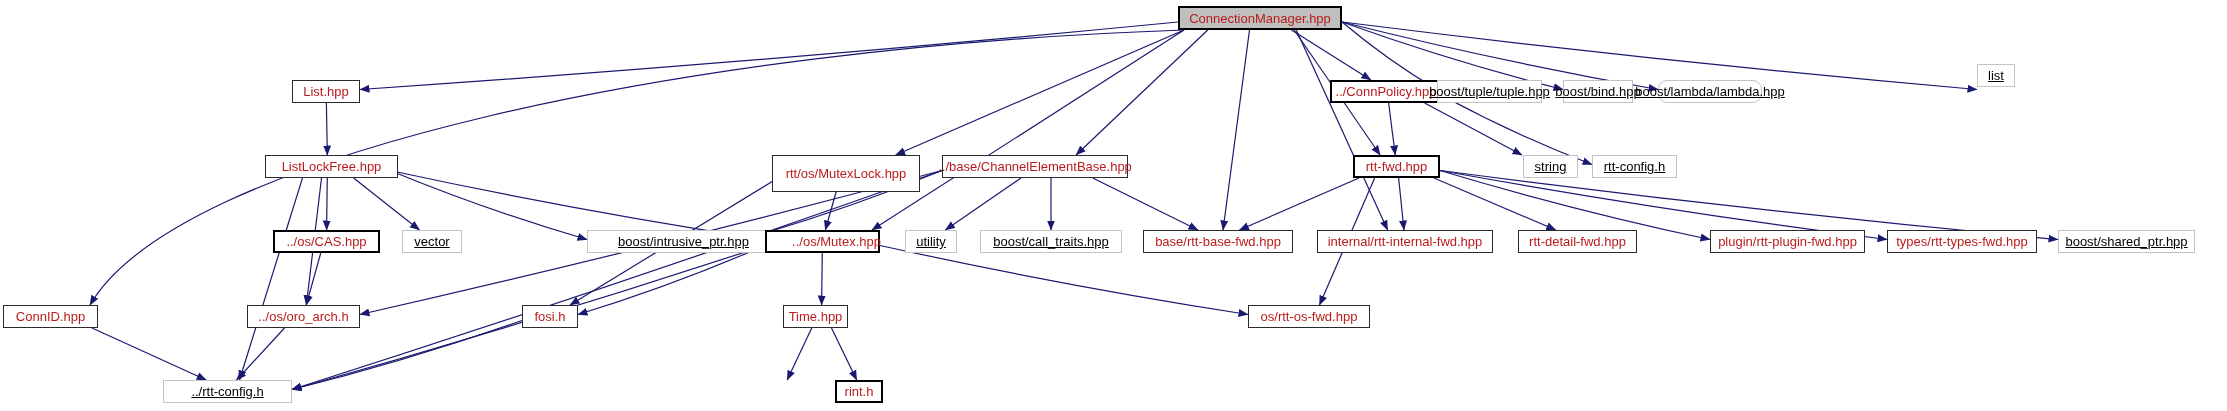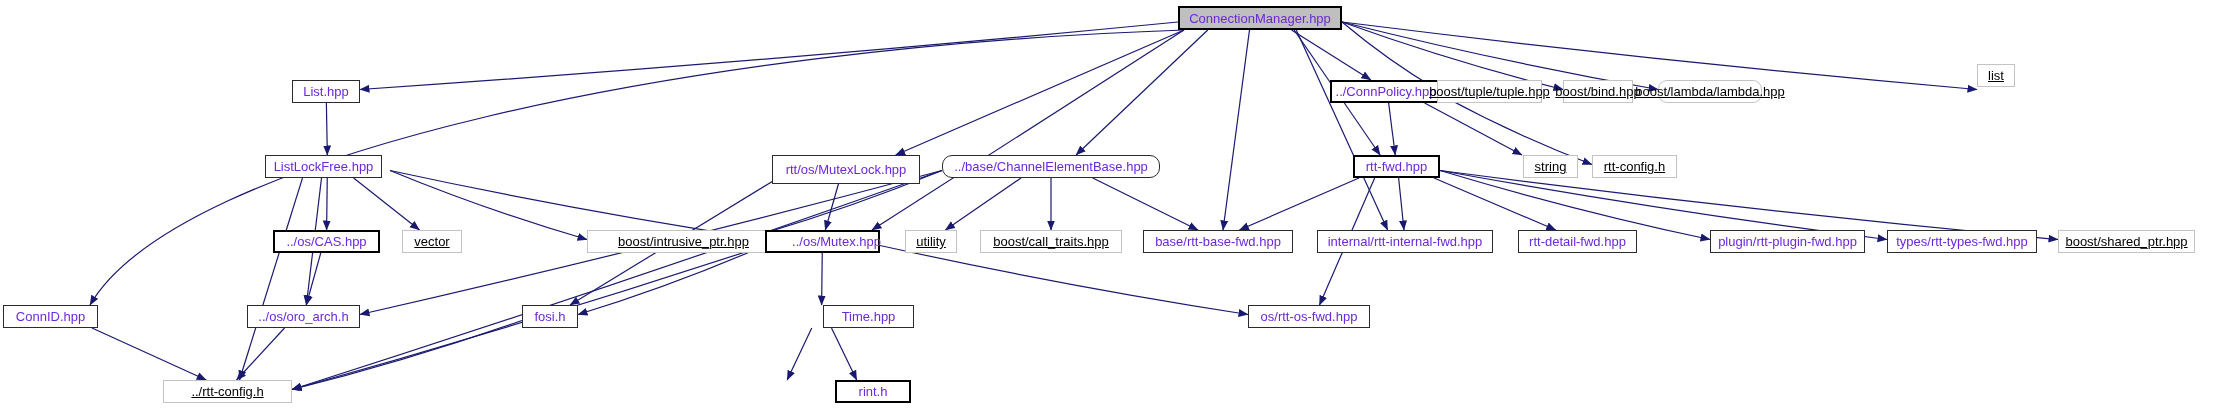--- a/index.html
+++ b/index.html
@@ -10,21 +10,21 @@
     font-family:"Liberation Sans","DejaVu Sans",sans-serif;
     overflow:hidden;
   }
   #edges { position:absolute; left:0; top:0; z-index:0; }
   .node {
     position:absolute;
     display:flex; align-items:center; justify-content:center;
     background:#ffffff;
     border:1px solid #000000;
     box-sizing:border-box;
-    font-size:13px; color:#6d28d9;
+    font-size:13px; color:#b91c1c;
     white-space:nowrap;
     z-index:1;
     cursor:default;
   }
   .node.root { background:#bfbfbf; border:2px solid #000000; font-weight:normal; }
   .node.bold { border:2px solid #000000; }
   .node.doc  { border:1px solid #2b2b2b; cursor:pointer; }
   .node.ext  { border:1px solid #c3c3c3; color:#000000;text-decoration:underline; }
 </style>
 </head>
@@ -104,27 +104,27 @@
       </div>
       <div class="node ext" style="left: 1563px; top: 80px; width: 70px; height: 23px;">
         <span>boost/bind.hpp</span>
       </div>
       <div class="node ext" style="left: 1658px; top: 80px; width: 104px; height: 23px; border-radius: 9px;">
         <span>boost/lambda/lambda.hpp</span>
       </div>
       <div class="node ext" style="left: 1977px; top: 64px; width: 38px; height: 23px;">
         <span>list</span>
       </div>
-      <div class="node doc" style="left: 265px; top: 155px; width: 117px; height: 23px;">
+      <div class="node doc" style="left: 265px; top: 155px; width: 133px; height: 23px;">
         <span>ListLockFree.hpp</span>
       </div>
-      <div class="node doc" style="left: 772px; top: 155px; width: 148px; height: 29px; align-items: center;">
+      <div class="node doc" style="left: 772px; top: 155px; width: 148px; height: 37px; align-items: center;">
         <span>rtt/os/MutexLock.hpp</span>
       </div>
-      <div class="node doc" style="left: 942px; top: 155px; width: 218px; height: 23px; border-radius: 10px;">
+      <div class="node doc" style="left: 942px; top: 155px; width: 186px; height: 23px;">
         <span>../base/ChannelElementBase.hpp</span>
       </div>
       <div class="node bold" style="left: 1353px; top: 155px; width: 87px; height: 23px;">
         <span>rtt-fwd.hpp</span>
       </div>
       <div class="node ext" style="left: 1513px; top: 155px; width: 55px; height: 23px; margin-left: 10px;">
         <span>string</span>
       </div>
       <div class="node ext" style="left: 1592px; top: 155px; width: 85px; height: 23px;">
         <span>rtt-config.h</span>
@@ -167,29 +167,29 @@
       </div>
       <div class="node doc" style="left: 3px; top: 305px; width: 95px; height: 23px;">
         <span>ConnID.hpp</span>
       </div>
       <div class="node doc" style="left: 247px; top: 305px; width: 113px; height: 23px; text-align: right;">
         <span>../os/oro_arch.h</span>
       </div>
       <div class="node doc" style="left: 522px; top: 305px; width: 56px; height: 23px;">
         <span>fosi.h</span>
       </div>
-      <div class="node doc" style="left: 783px; top: 305px; width: 91px; height: 23px; margin-left: 40px;">
+      <div class="node doc" style="left: 783px; top: 305px; width: 65px; height: 23px;">
         <span>Time.hpp</span>
       </div>
       <div class="node doc" style="left: 1248px; top: 305px; width: 122px; height: 23px;">
         <span>os/rtt-os-fwd.hpp</span>
       </div>
       <div class="node ext" style="left: 163px; top: 380px; width: 129px; height: 23px;">
         <span>../rtt-config.h</span>
       </div>
       <div class="node ext" style="left: 753px; top: 380px; width: 59px; height: 23px; margin-top: 48px;">
         <span>cmath</span>
       </div>
-      <div class="node bold" style="left: 835px; top: 380px; width: 76px; height: 23px;">
+      <div class="node bold" style="left: 835px; top: 380px; width: 48px; height: 23px;">
         <span>rint.h</span>
       </div>
     </div>
 </div>
 
 </body></html>

